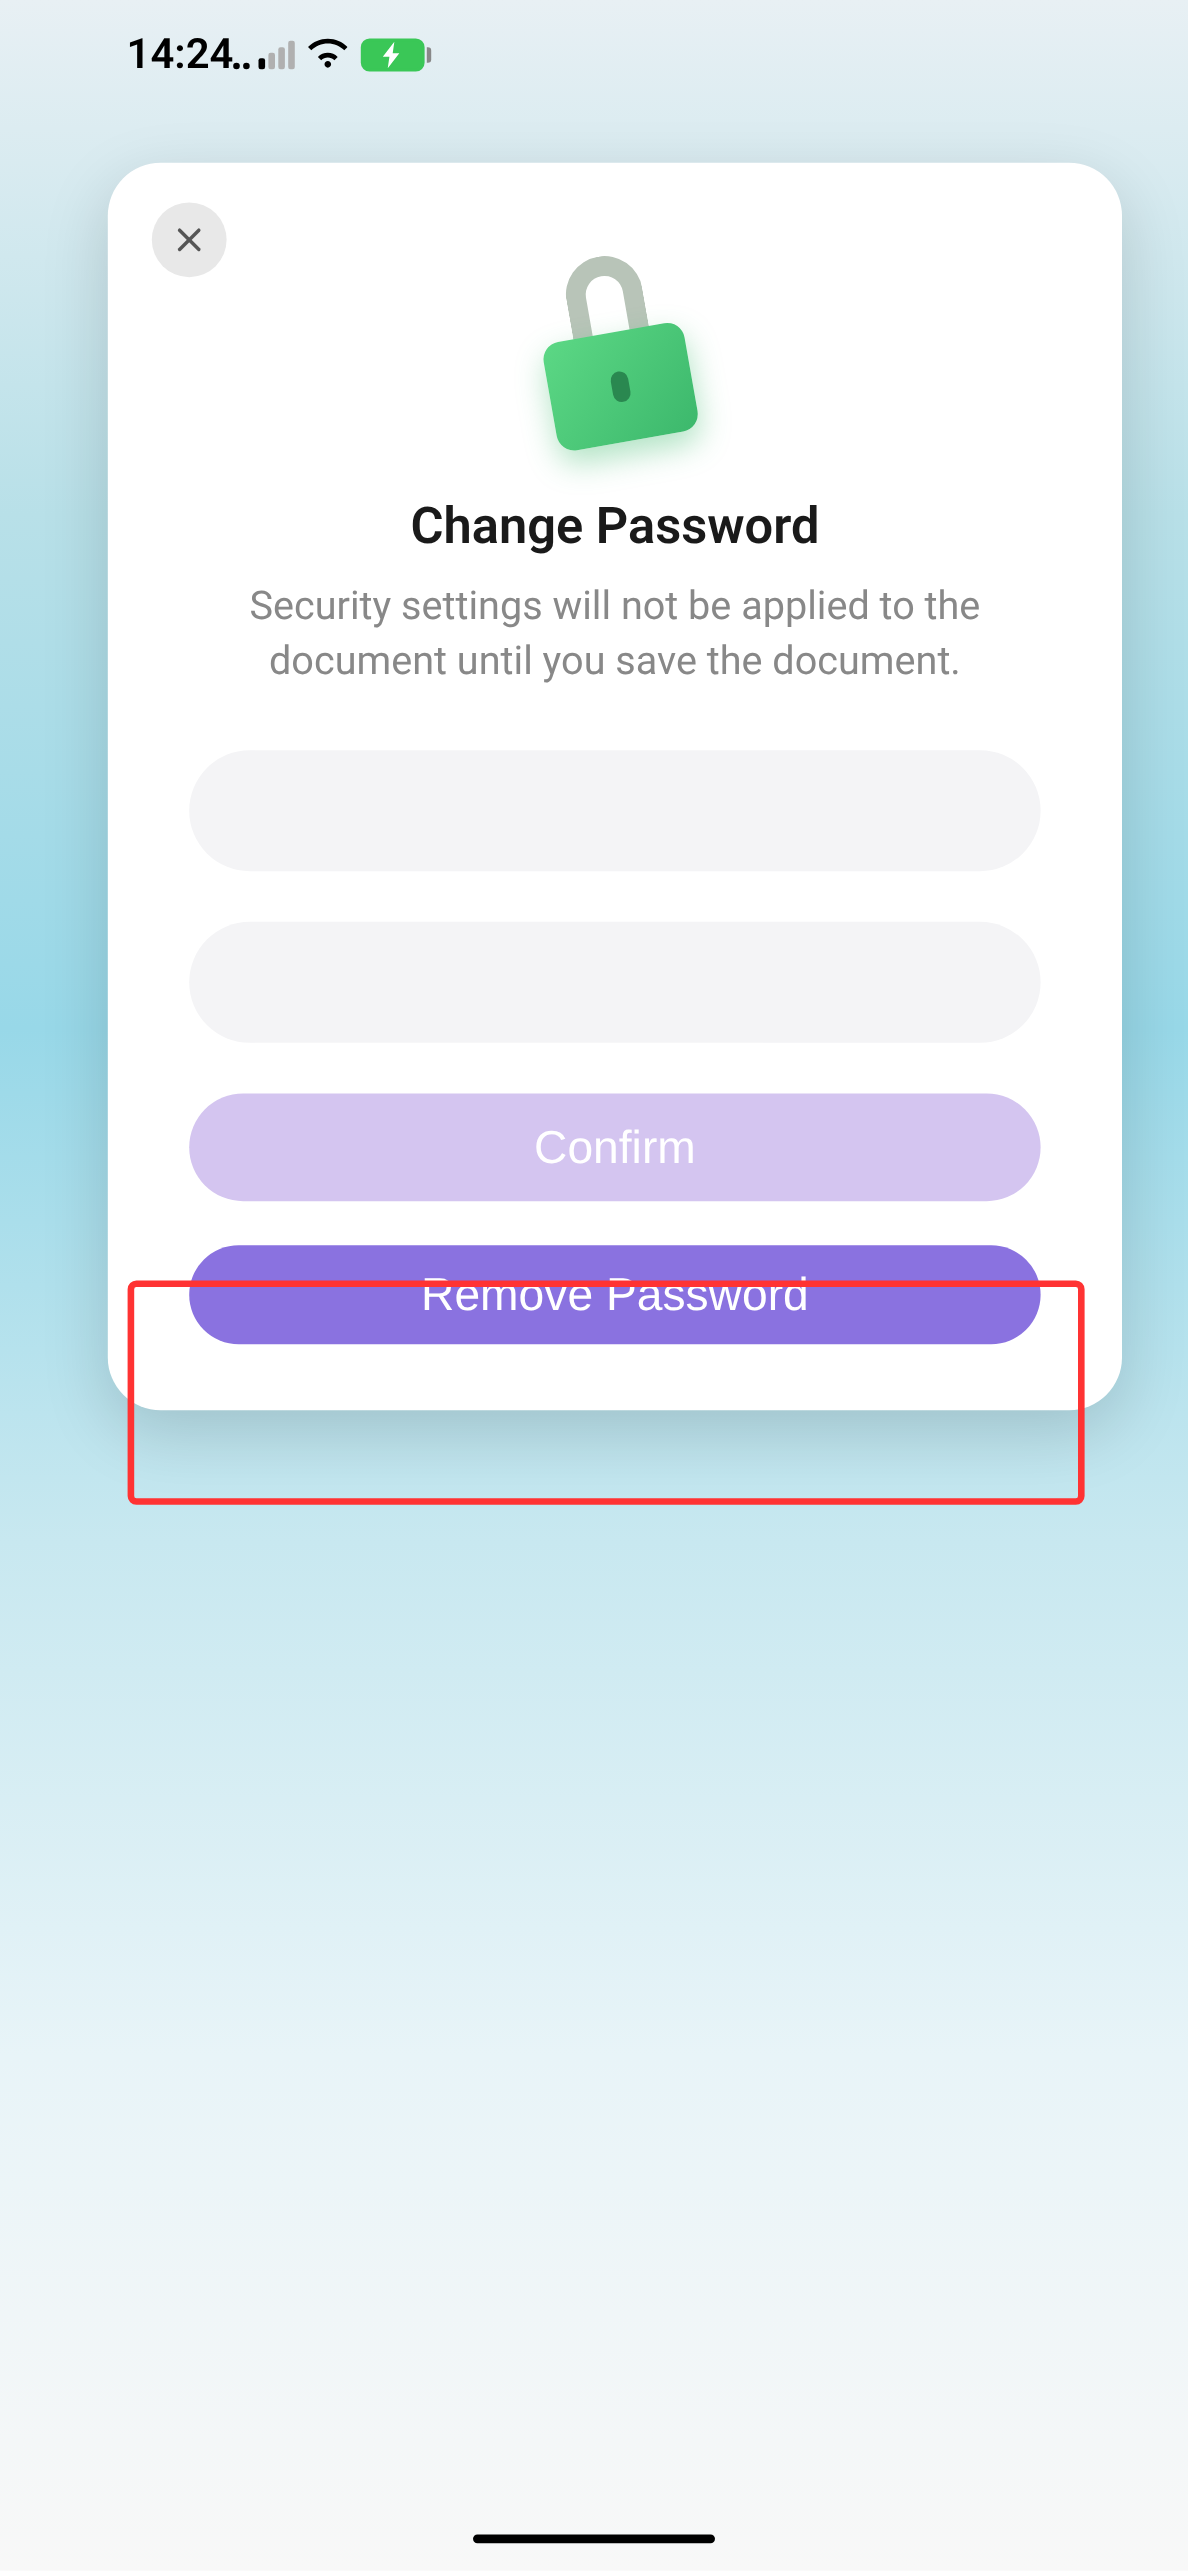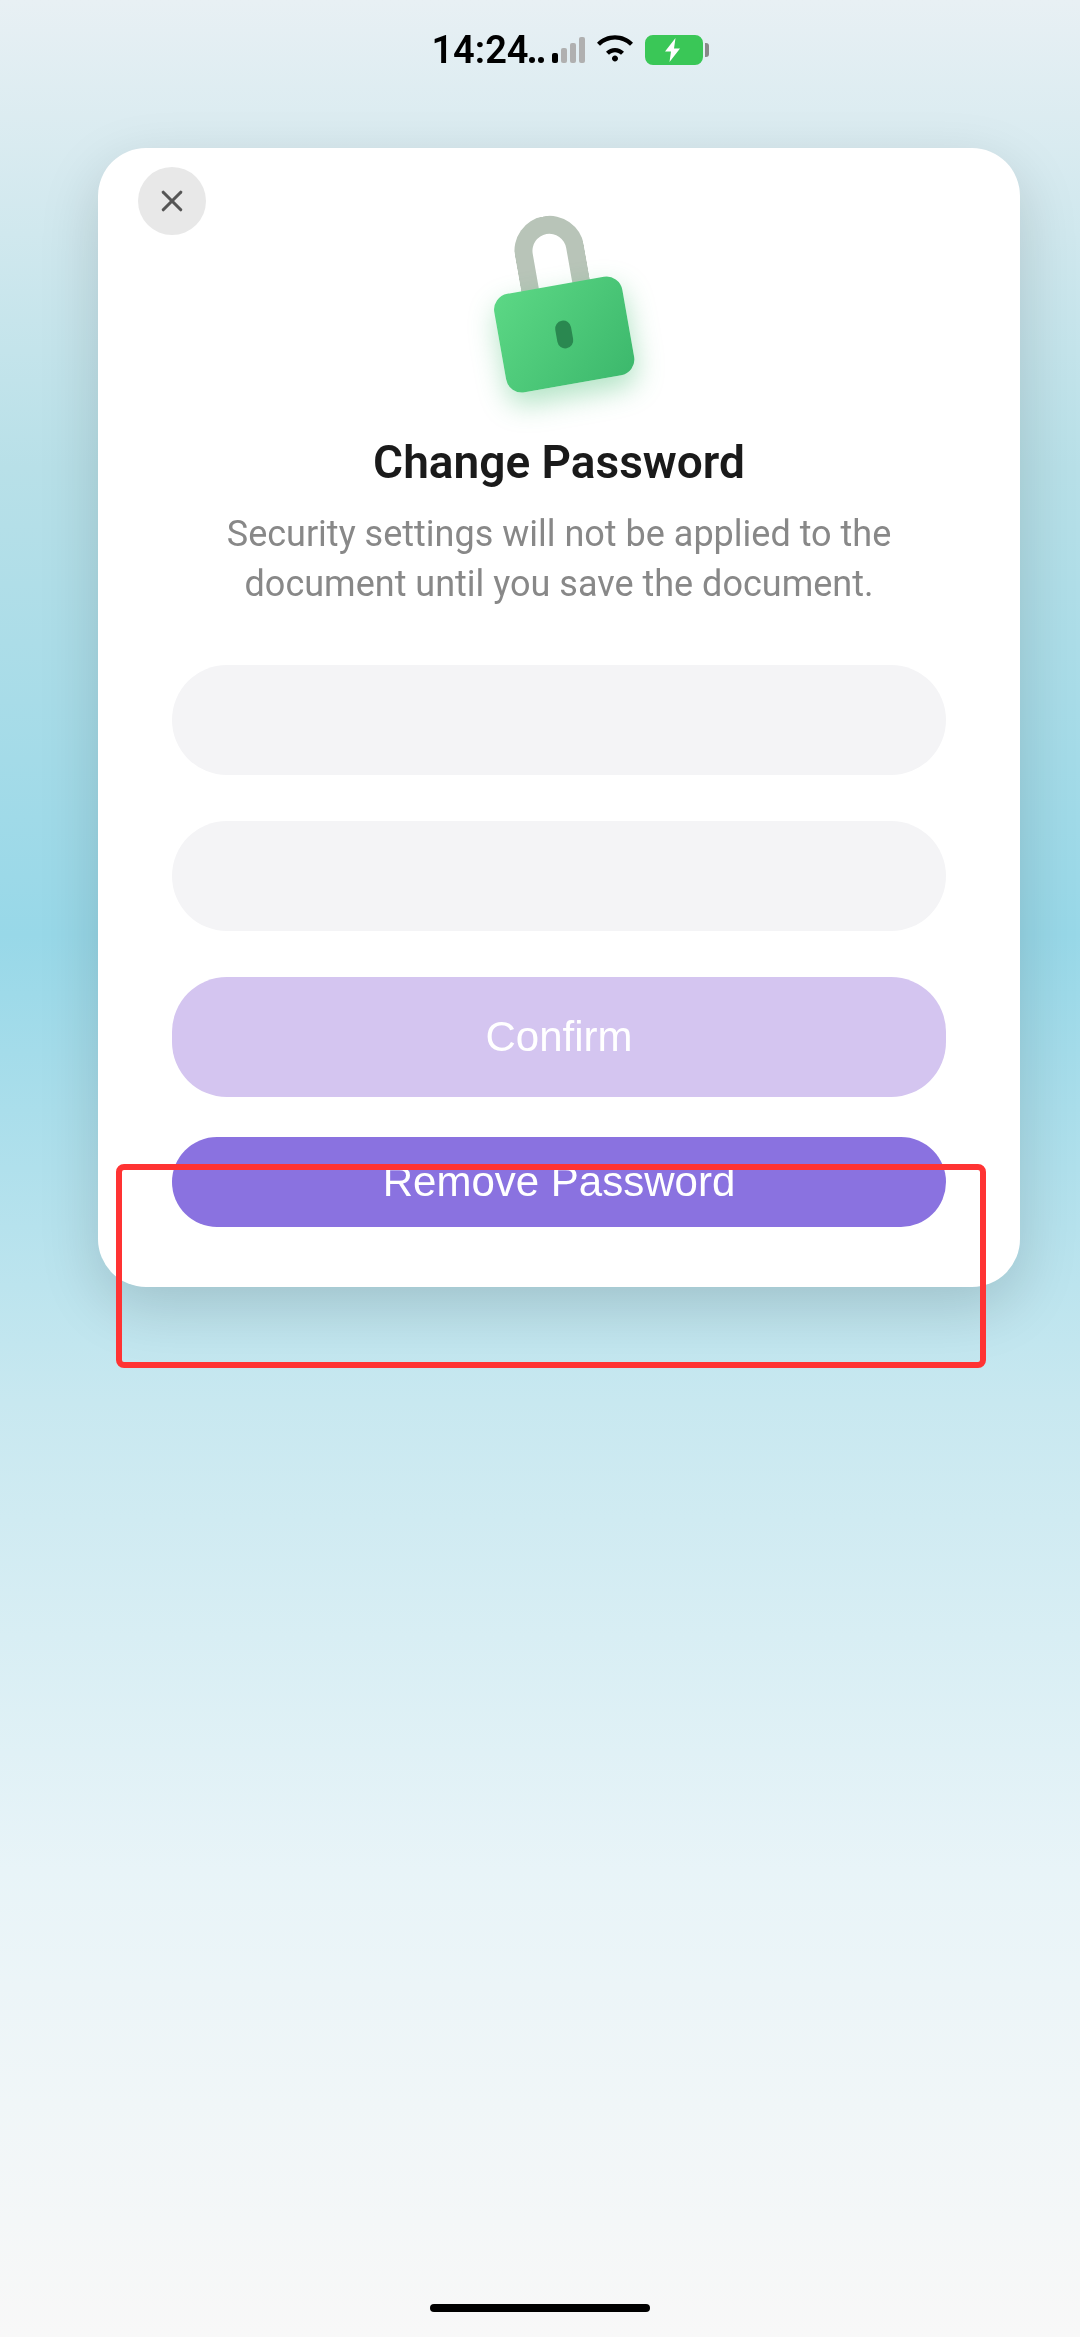--- a/index.html
+++ b/index.html
@@ -17,21 +17,21 @@
     }
     
     
     .status-bar {
       position: absolute;
       top: 0;
       left: 0;
       right: 0;
       height: 100px;
       display: flex;
-      justify-content: center;
+      justify-content: flex-start;
       align-items: center;
       padding: 16px 55px;
     }
     .status-time {
       font-size: 38px;
       font-weight: 600;
       color: #000;
       margin-left: 60px;
     }
     .status-right {
@@ -98,21 +98,21 @@
     }
     
     
     .modal-card {
       position: absolute;
       top: 148px;
       left: 72px;
       right: 60px;
       background: #fff;
       border-radius: 48px;
-      padding: 19px 40px 60px 40px;
+      padding: 36px 40px 60px 40px;
       box-shadow: 0 20px 60px rgba(0,0,0,0.15);
       margin-left: 26px;
     }
     
     .close-button {
       width: 68px;
       height: 68px;
       border-radius: 50%;
       background: #e8e8e8;
       border: none;
@@ -194,21 +194,21 @@
       border: none;
       border-radius: 55px;
       margin: 0 auto 46px auto;
       display: block;
       font-size: 32px;
       padding: 0 40px;
     }
     
     .confirm-button {
       width: 92%;
-      height: 120px;
+      height: 98px;
       background: #d4c5f0;
       border: none;
       border-radius: 55px;
       color: #fff;
       font-size: 42px;
       font-weight: 500;
       display: block;
       margin: 30px auto 0 auto;
       cursor: pointer;
     }

